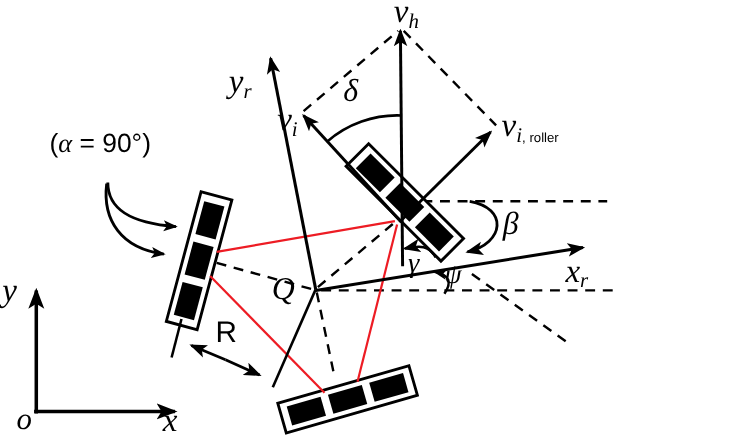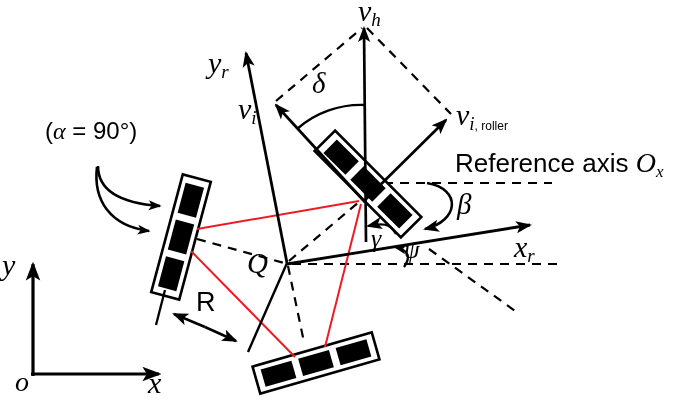--- a/index.html
+++ b/index.html
@@ -107,41 +107,39 @@
       <path d="M205,327 L174,314" marker-end="url(#ah-lg)"></path>
       <path d="M205,327 L236,341" marker-end="url(#ah-lg)"></path>
     </g>
   </svg>
 
   <div class="lbl alpha-line" style="left:45px;top:119px;">
     <span>(</span><span class="g">α</span><span> = 90°)</span></div>
 
   <div class="lbl math" style="left:358px;top:-4px;">
     <span>v</span><sub>h</sub></div>
-  <div class="lbl math" style="left:238px;top:94px;">
+  <div class="lbl math" style="left:252px;top:94px;">
     <span>v</span><sub>i</sub></div>
   <div class="lbl math" style="left:456px;top:100px;">
     <span>v</span><sub>i</sub><span class="roller-sub">, roller</span></div>
 
   <div class="lbl greek" style="left:312px;top:69px;">
     <span>δ</span></div>
   <div class="lbl greek" style="left:457px;top:190px;">
     <span>β</span></div>
   <div class="lbl greek" style="left:371px;top:226px;font-size:26px;">
     <span>γ</span></div>
   <div class="lbl greek" style="left:404px;top:237px;font-size:25px;">
     <span>ψ</span></div>
 
-  <div class="lbl math" style="left:208px;top:48px;">
+  <div class="lbl math" style="left:208px;top:60px;">
     <span>y</span><sub>r</sub></div>
   <div class="lbl math" style="left:514px;top:232px;">
     <span>x</span><sub>r</sub></div>
 
-  <div class="lbl sans ref" style="left:455px;top:149px;">
-    <span>Reference axis </span><span class="o-math">O</span><sub>x</sub></div>
 
   <div class="lbl math" style="left:247px;top:249px;font-size:29px;">
     <span>Q</span></div>
   <div class="lbl sans" style="left:196px;top:289px;font-size:27px;">
     <span>R</span></div>
 
   <div class="lbl math" style="left:2px;top:250px;">
     <span>y</span></div>
   <div class="lbl math" style="left:15px;top:368px;font-size:28px;">
     <span>o</span></div>

